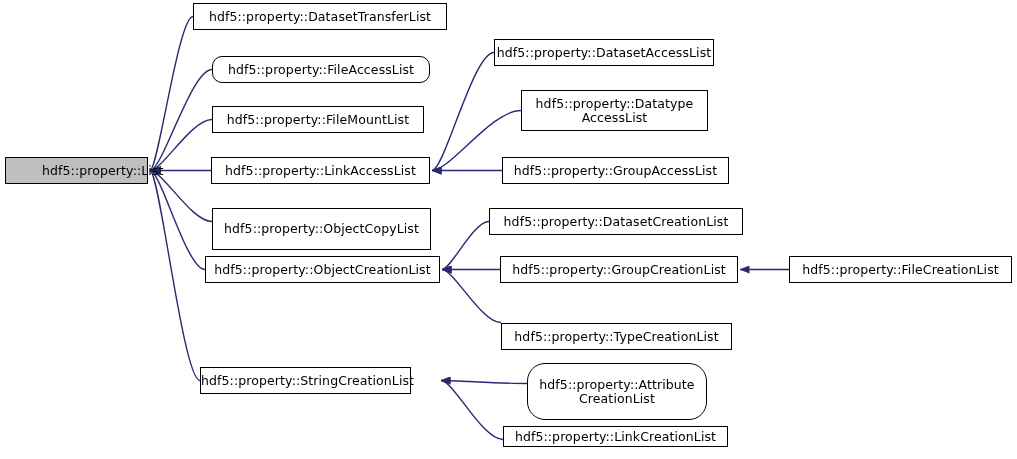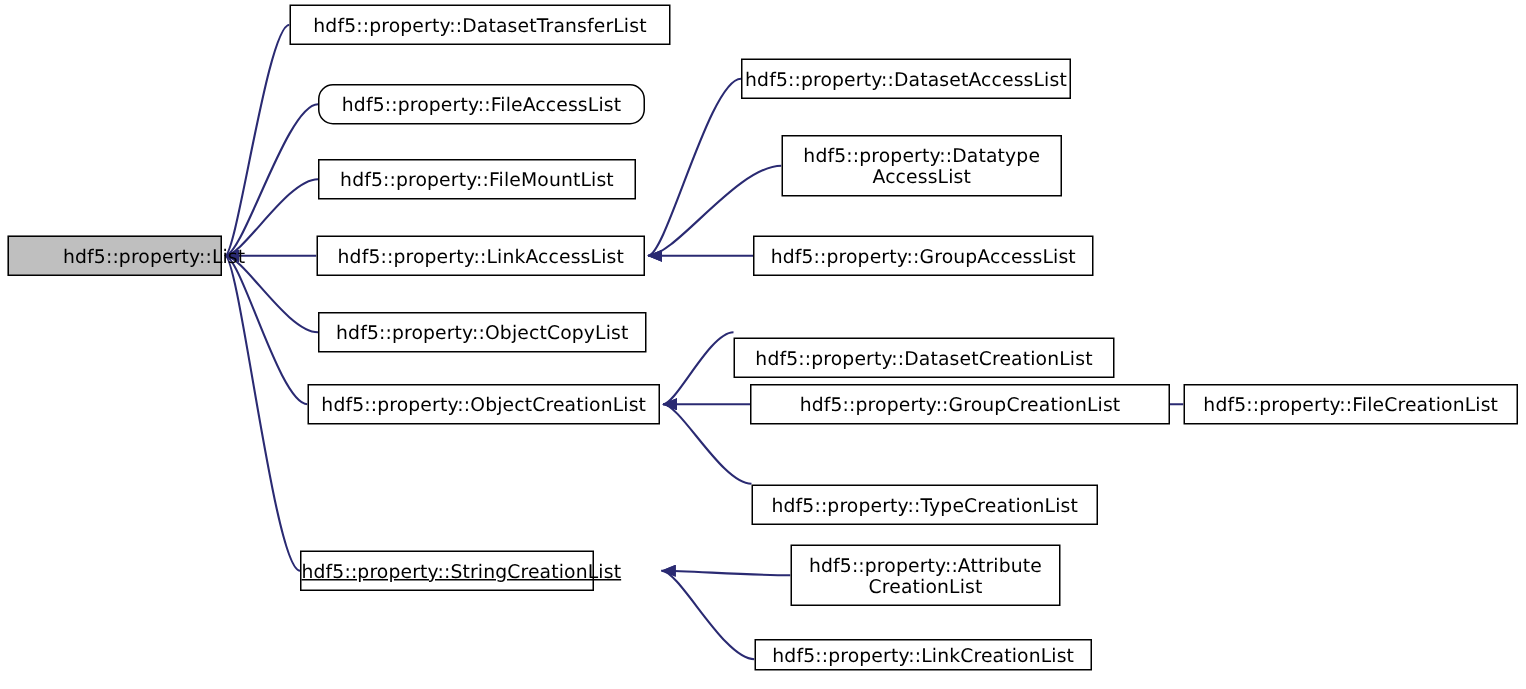--- a/index.html
+++ b/index.html
@@ -81,29 +81,29 @@
         <path d="M503,439.5 C482.2,439.5 453.4,380.5 441,380.5" marker-end="url(#arrowhead)"></path>
       </g>
   </svg>
 
   <div id="node-layer">
       <div class="node root" style="left: 5px; top: 157px; width: 143px; height: 27px; padding-left: 36px;"><span class="node-label">hdf5::property::List</span></div>
       <div class="node" style="left: 193px; top: 3px; width: 254px; height: 27px;"><span class="node-label">hdf5::property::DatasetTransferList</span></div>
       <div class="node" style="left: 212px; top: 56px; width: 218px; height: 27px; border-radius: 10px;"><span class="node-label">hdf5::property::FileAccessList</span></div>
       <div class="node" style="left: 212px; top: 106px; width: 212px; height: 27px;"><span class="node-label">hdf5::property::FileMountList</span></div>
       <div class="node" style="left: 211px; top: 157px; width: 219px; height: 27px;"><span class="node-label">hdf5::property::LinkAccessList</span></div>
-      <div class="node" style="left: 212px; top: 208px; width: 219px; height: 27px;"><span class="node-label">hdf5::property::ObjectCopyList</span></div>
+      <div class="node" style="left: 212px; top: 208px; width: 219px; height: 42px;"><span class="node-label">hdf5::property::ObjectCopyList</span></div>
       <div class="node" style="left: 205px; top: 256px; width: 235px; height: 27px;"><span class="node-label">hdf5::property::ObjectCreationList</span></div>
-      <div class="node" style="left: 200px; top: 367px; width: 196px; height: 27px; text-decoration: underline;"><span class="node-label">hdf5::property::StringCreationList</span></div>
+      <div class="node" style="left: 200px; top: 367px; width: 211px; height: 27px;"><span class="node-label">hdf5::property::StringCreationList</span></div>
       <div class="node" style="left: 494px; top: 39px; width: 220px; height: 27px;"><span class="node-label">hdf5::property::DatasetAccessList</span></div>
       <div class="node" style="left: 521px; top: 90px; width: 187px; height: 41px;"><span class="node-label">hdf5::property::Datatype
 AccessList</span></div>
       <div class="node" style="left: 502px; top: 157px; width: 227px; height: 27px;"><span class="node-label">hdf5::property::GroupAccessList</span></div>
-      <div class="node" style="left: 489px; top: 208px; width: 254px; height: 27px; margin-top: 17px;"><span class="node-label">hdf5::property::DatasetCreationList</span></div>
-      <div class="node" style="left: 500px; top: 256px; width: 280px; height: 27px;"><span class="node-label">hdf5::property::GroupCreationList</span></div>
+      <div class="node" style="left: 489px; top: 208px; width: 254px; height: 27px;"><span class="node-label">hdf5::property::DatasetCreationList</span></div>
+      <div class="node" style="left: 500px; top: 256px; width: 238px; height: 27px;"><span class="node-label">hdf5::property::GroupCreationList</span></div>
       <div class="node" style="left: 501px; top: 309px; width: 231px; height: 27px; margin-top: 14px;"><span class="node-label">hdf5::property::TypeCreationList</span></div>
-      <div class="node" style="left: 527px; top: 363px; width: 180px; height: 41px;"><span class="node-label">hdf5::property::Attribute
+      <div class="node" style="left: 527px; top: 363px; width: 180px; height: 57px; border-radius: 18px;"><span class="node-label">hdf5::property::Attribute
 CreationList</span></div>
       <div class="node" style="left: 503px; top: 426px; width: 225px; height: 21px; justify-content: flex-end;"><span class="node-label">hdf5::property::LinkCreationList</span></div>
       <div class="node" style="left: 789px; top: 256px; width: 223px; height: 27px;"><span class="node-label">hdf5::property::FileCreationList</span></div>
     </div>
 
 </div>
 
 </body></html>

